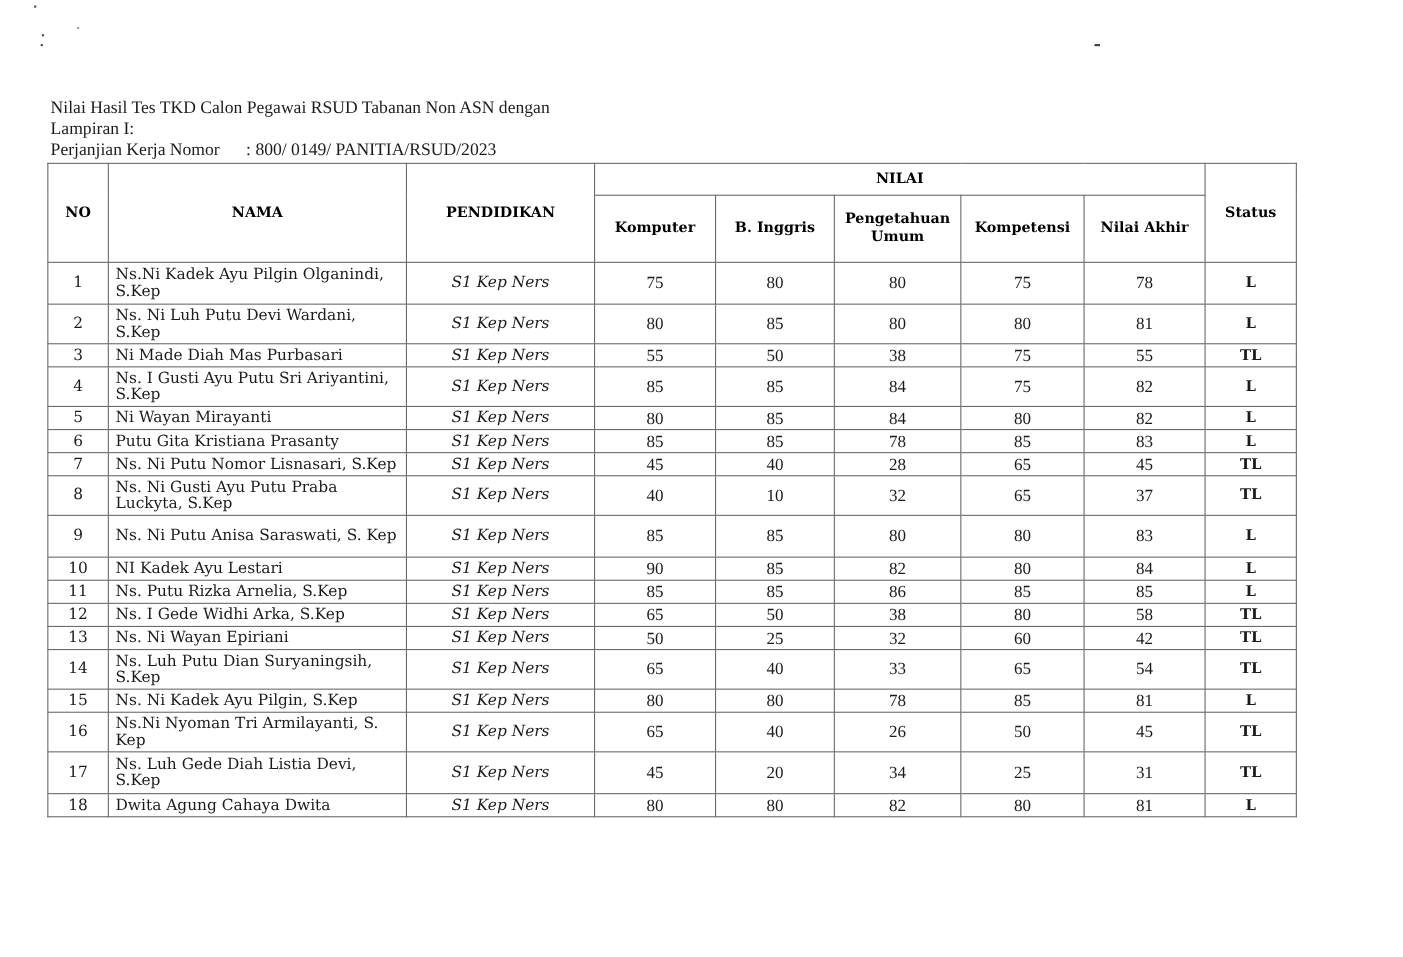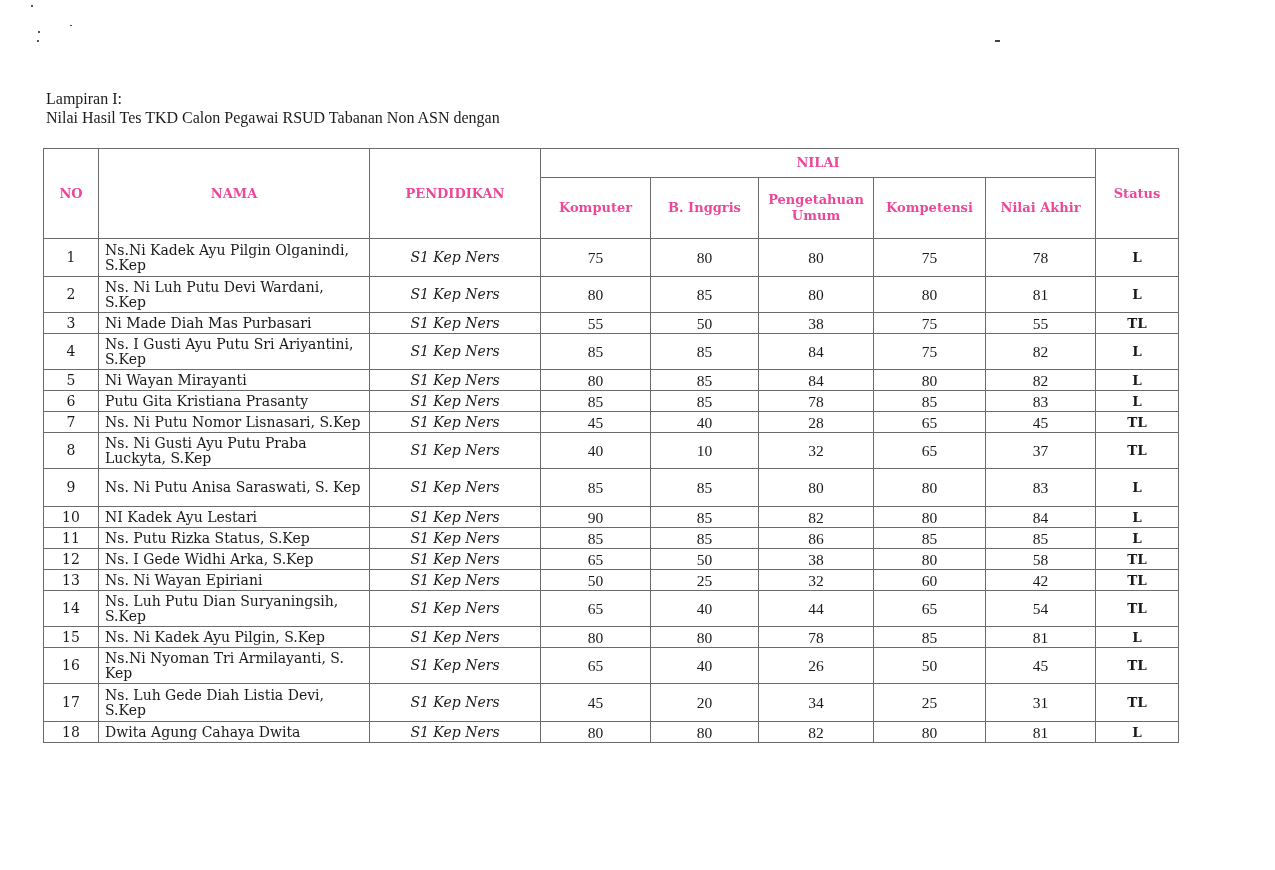--- a/index.html
+++ b/index.html
@@ -15,21 +15,21 @@
   .heading .line { white-space: pre; }
   table.grid {
     position: absolute; left: 43px; top: 148px; width: 1135px;
     border-collapse: collapse; table-layout: fixed;
     font-family: "DejaVu Serif", "Liberation Serif", serif;
   }
   table.grid th, table.grid td {
     border: 1px solid #6b6b6b; padding: 0 6px; vertical-align: middle;
   }
   table.grid th {
-    font-weight: bold; font-size: 13px; text-align: center; line-height: 16px; color: #ec4899;
+    font-weight: bold; font-size: 13px; text-align: center; line-height: 16px; color: #000000;
   }
   th.h-nilai { height: 28px; }
   th.h-sub { height: 60px; }
   td { font-size: 14px; line-height: 15px; }
   td.no { text-align: center; }
   td.nama { text-align: left; padding-left: 6px; }
   td.pend { text-align: center; font-style: italic; }
   td.num { text-align: center; font-family: "Liberation Serif", "DejaVu Serif", serif; font-size: 15.5px; }
   td.status { text-align: center; font-weight: bold; font-size: 13.5px; }
   tr.r1 td { height: 37px; }
@@ -48,22 +48,23 @@
 </head>
 <body>
 
 <div class="speck" style="left:31px;top:5px;width:2px;height:2px;"></div>
 <div class="speck" style="left:38px;top:31px;width:2px;height:2px;"></div>
 <div class="speck" style="left:37px;top:40px;width:2px;height:2px;"></div>
 <div class="speck" style="left:70px;top:25px;width:2px;height:1px;"></div>
 <div class="speck" style="left:995px;top:40px;width:5px;height:2px;background:#444;"></div>
 
 <div class="heading">
+  <div class="line">Nilai Hasil Tes TKD Calon Pegawai RSUD Tabanan Non ASN dengan</div>
   <div class="line">Lampiran I:</div>
-  <div class="line">Nilai Hasil Tes TKD Calon Pegawai RSUD Tabanan Non ASN dengan</div>
+  <div class="line"><span>Perjanjian Kerja Nomor</span><span>      : 800/ 0149/ PANITIA/RSUD/2023</span></div>
 </div>
 
 <table class="grid" id="scores-table">
   <colgroup>
     <col class="c-no">
       <col class="c-nama">
       <col class="c-pend">
     <col class="c-k">
       <col class="c-b">
       <col class="c-p">
@@ -193,21 +194,21 @@
         <td class="pend">S1 Kep Ners</td>
         <td class="num">90</td>
         <td class="num">85</td>
         <td class="num">82</td>
         <td class="num">80</td>
         <td class="num">84</td>
         <td class="status">L</td>
       </tr>
       <tr class="rs">
         <td class="no">11</td>
-        <td class="nama">Ns. Putu Rizka Status, S.Kep</td>
+        <td class="nama">Ns. Putu Rizka Arnelia, S.Kep</td>
         <td class="pend">S1 Kep Ners</td>
         <td class="num">85</td>
         <td class="num">85</td>
         <td class="num">86</td>
         <td class="num">85</td>
         <td class="num">85</td>
         <td class="status">L</td>
       </tr>
       <tr class="rs">
         <td class="no">12</td>
@@ -230,21 +231,21 @@
         <td class="num">60</td>
         <td class="num">42</td>
         <td class="status">TL</td>
       </tr>
       <tr class="r2">
         <td class="no">14</td>
         <td class="nama">Ns. Luh Putu Dian Suryaningsih, S.Kep</td>
         <td class="pend">S1 Kep Ners</td>
         <td class="num">65</td>
         <td class="num">40</td>
-        <td class="num">44</td>
+        <td class="num">33</td>
         <td class="num">65</td>
         <td class="num">54</td>
         <td class="status">TL</td>
       </tr>
       <tr class="rs">
         <td class="no">15</td>
         <td class="nama">Ns. Ni Kadek Ayu Pilgin, S.Kep</td>
         <td class="pend">S1 Kep Ners</td>
         <td class="num">80</td>
         <td class="num">80</td>

